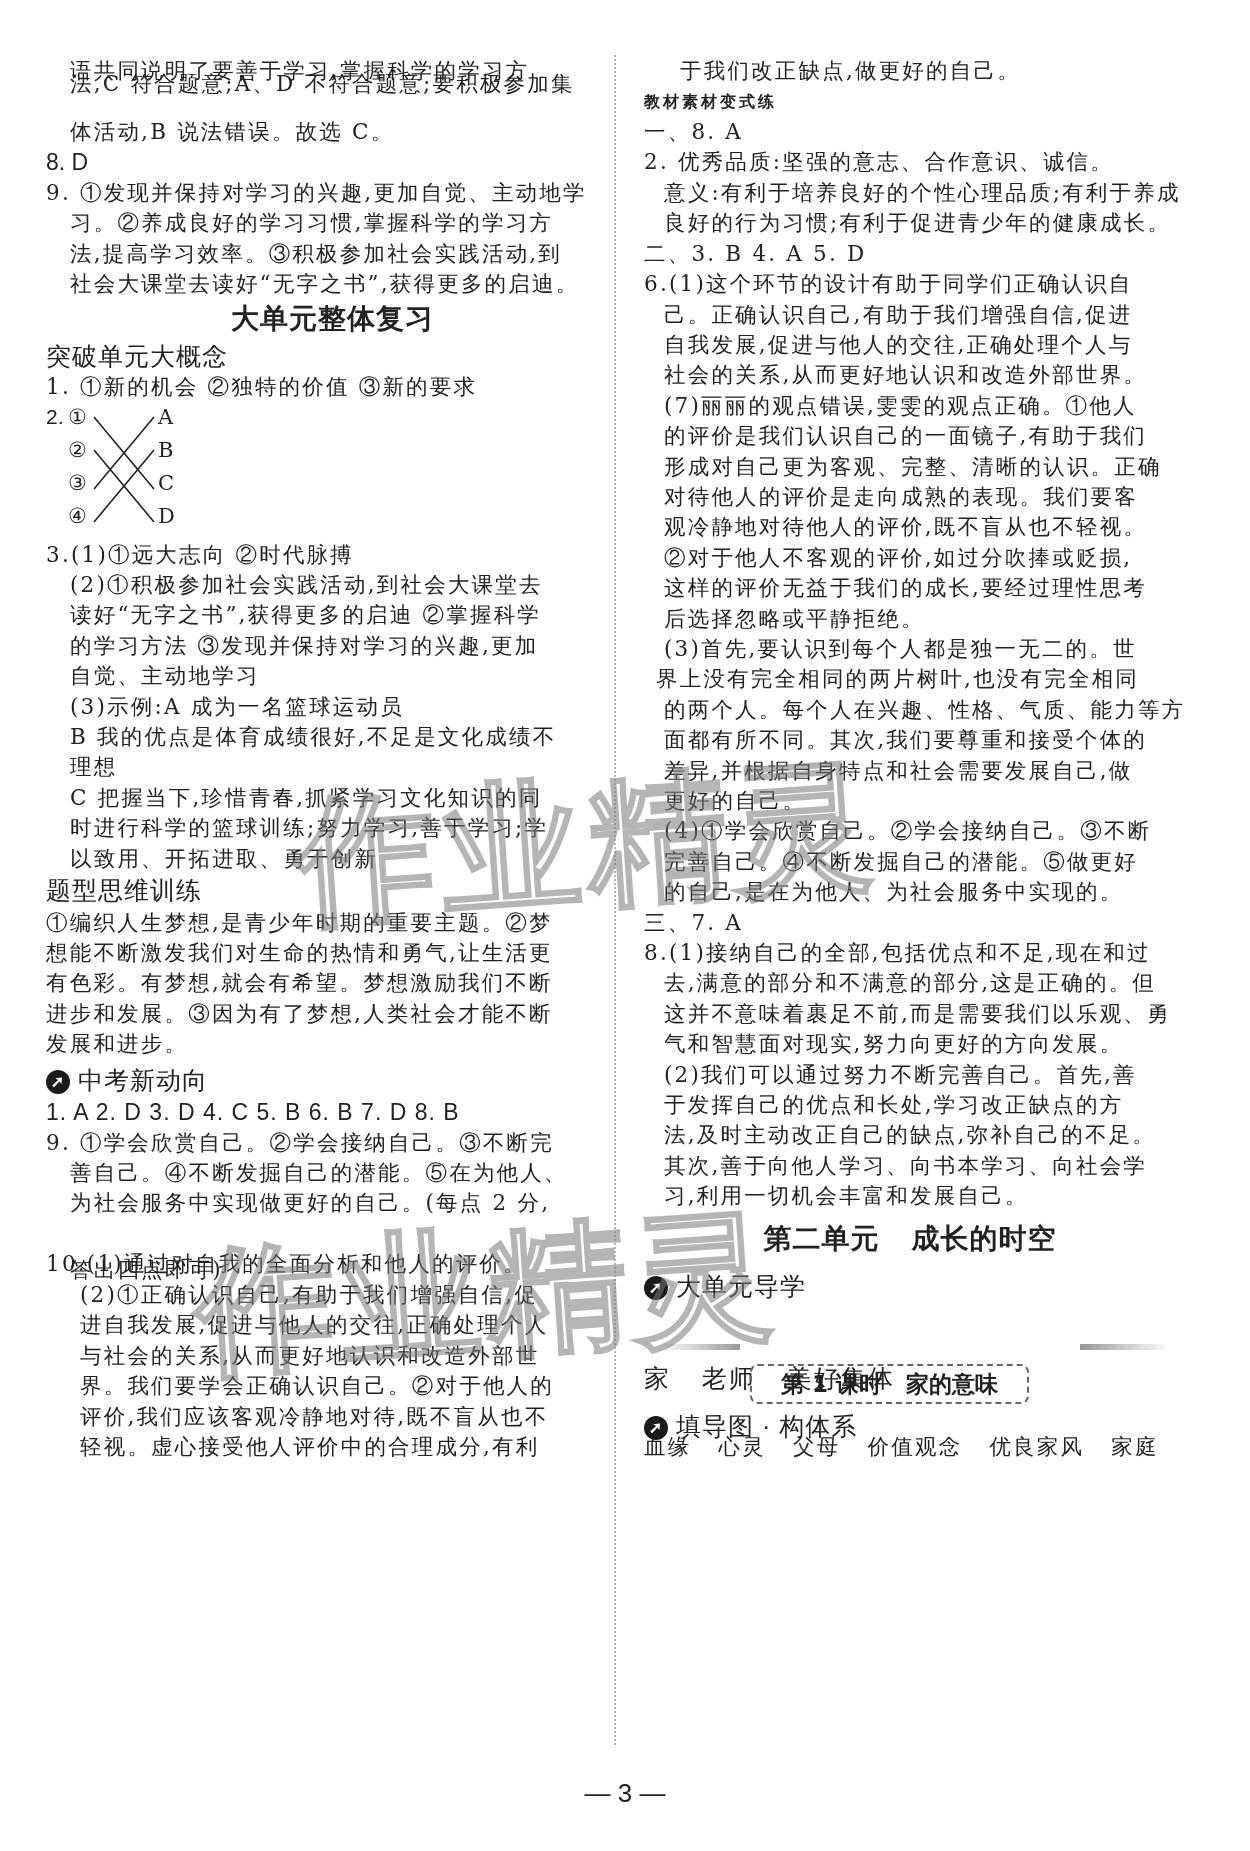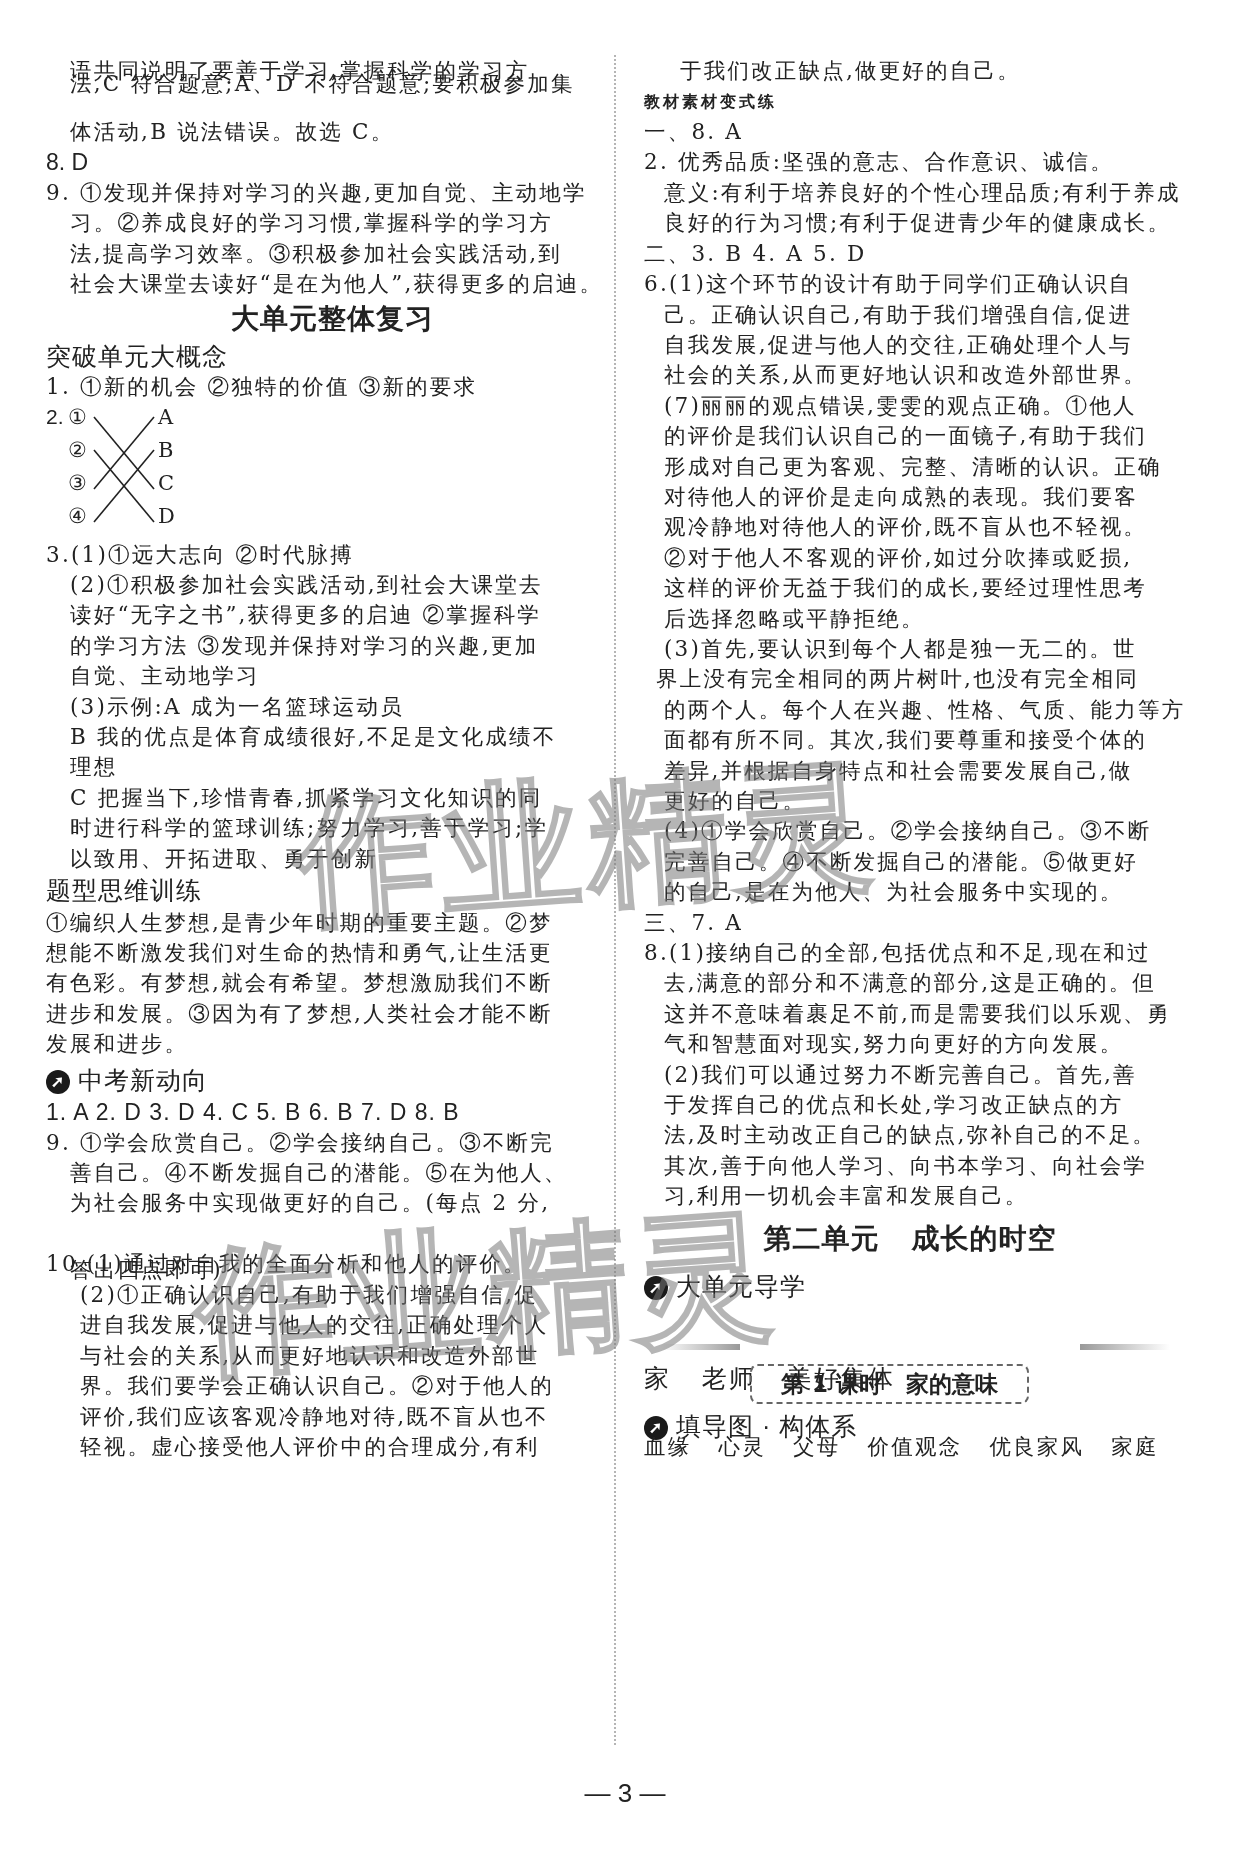--- a/index.html
+++ b/index.html
@@ -63,21 +63,21 @@
 
 <div id="left" class="col">
   <div class="line" style="top:56px;left:20px">语共同说明了要善于学习,掌握科学的学习方</div>
   <div class="line" style="top:69px;left:20px">法,C 符合题意;A、D 不符合题意;要积极参加集</div>
   <div class="line" style="top:117px;left:20px">体活动,B 说法错误。故选 C。</div>
   <div class="line num" style="top:147px;left:-4px">8. D</div>
 
   <div class="line" style="top:178px;left:-4px">9. ①发现并保持对学习的兴趣,更加自觉、主动地学</div>
   <div class="line" style="top:208px;left:20px">习。②养成良好的学习习惯,掌握科学的学习方</div>
   <div class="line" style="top:239px;left:20px">法,提高学习效率。③积极参加社会实践活动,到</div>
-  <div class="line" style="top:269px;left:20px">社会大课堂去读好“是在为他人”,获得更多的启迪。</div>
+  <div class="line" style="top:269px;left:20px">社会大课堂去读好“无字之书”,获得更多的启迪。</div>
 
   <div class="h-center" style="top:300px;left:0;width:565px">大单元整体复习</div>
   <div class="h-sec" style="top:340px;left:-4px">突破单元大概念</div>
   <div class="line" style="top:372px;left:-4px">1. ①新的机会   ②独特的价值   ③新的要求</div>
 
   <div style="position:absolute;top:405px;left:-4px;width:200px;height:130px;">
     <span class="match-label num" style="top:0;left:0">2.</span>
     <span class="match-label" style="top:0;left:22px">①</span>
     <span class="match-label" style="top:33px;left:22px">②</span>
     <span class="match-label" style="top:66px;left:22px">③</span>

